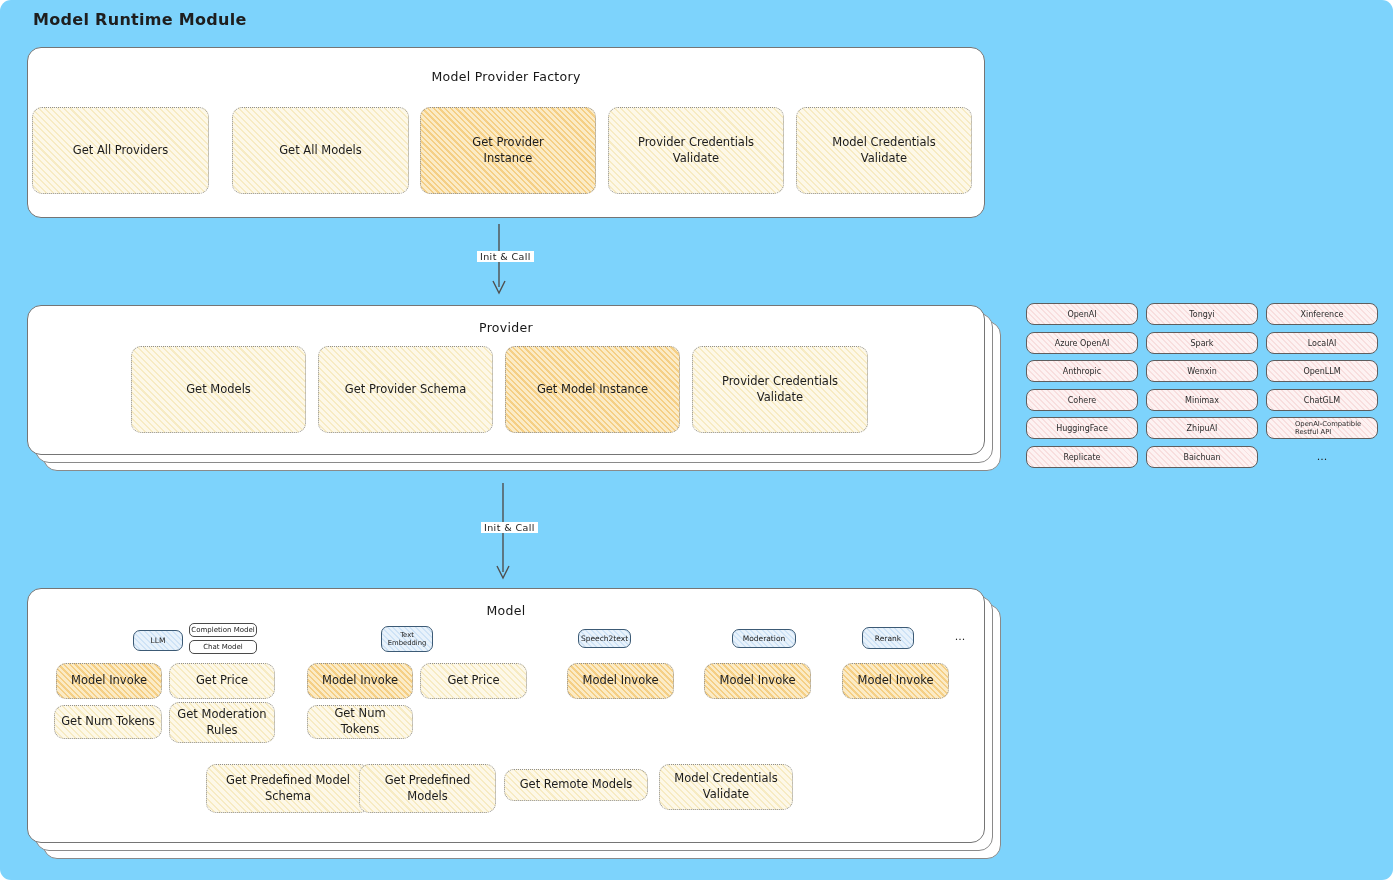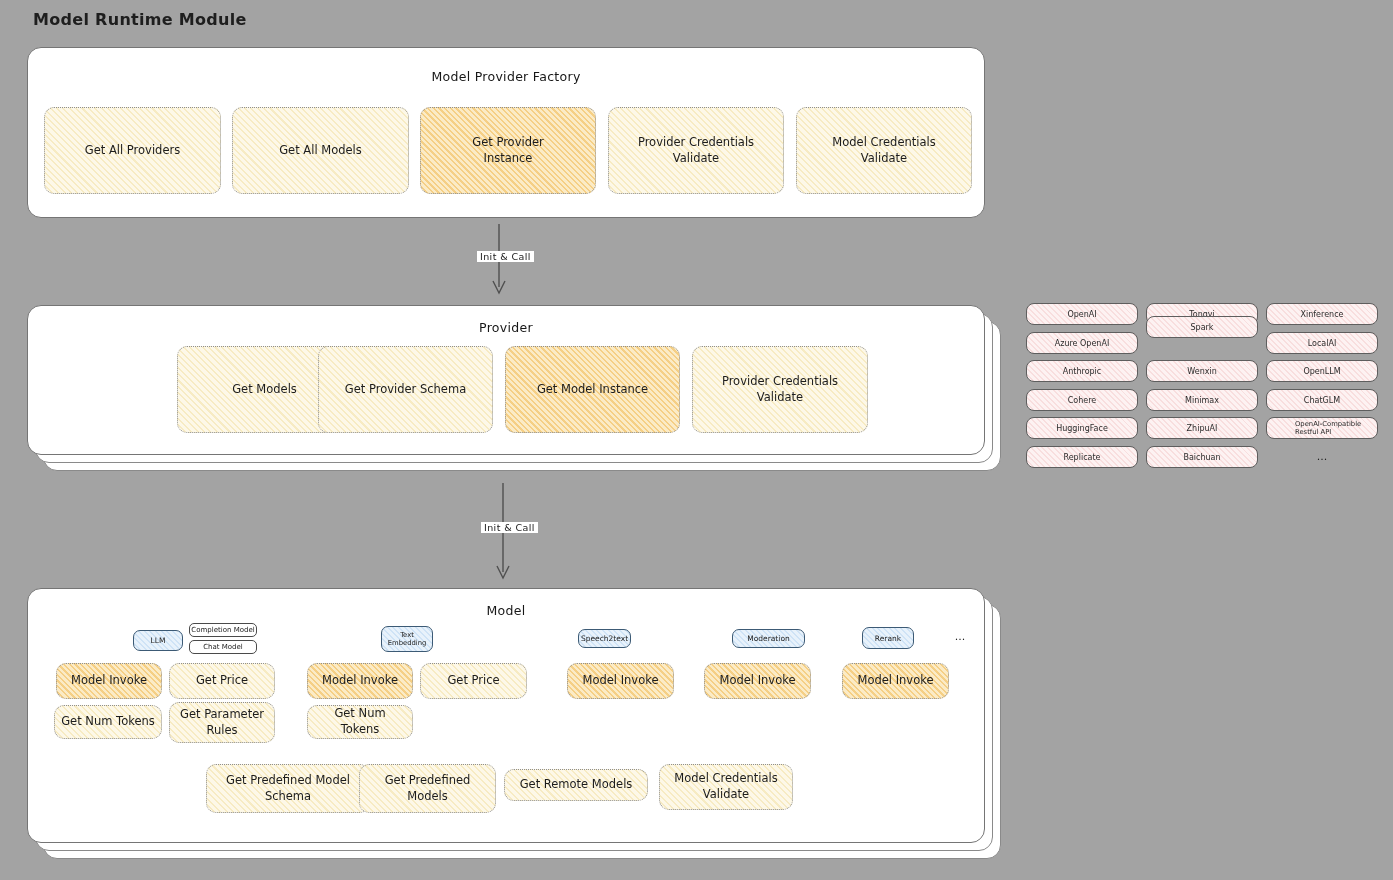--- a/index.html
+++ b/index.html
@@ -4,21 +4,21 @@
 <style>
   :root{
     --ink:#1e1e1e; --line:#757575; --dotted:#8f8f8f;
     --yellow-a:#f7ebc3; --yellow-b:#fdf8e8;
     --orange-a:#f5cf85; --orange-b:#fbebc6;
     --pink-a:#f8dede;  --pink-b:#fdf2f2;
     --blue-a:#cfe3f6;  --blue-b:#e8f2fb;
   }
   *{margin:0;padding:0;box-sizing:border-box;}
   body{background:#fff;font-family:"DejaVu Sans",sans-serif;color:var(--ink);}
-  .canvas{position:relative;width:1393px;height:880px;background:#a3a3a3;overflow:hidden;}
+  .canvas{position:relative;width:1393px;height:880px;background:#7dd3fc;overflow:hidden;border-radius:11px;}
 
   .page-title{position:absolute;left:33px;top:10px;font-size:16px;font-weight:600;letter-spacing:.3px;}
 
   .bigbox{position:absolute;background:#fff;border:1.4px solid var(--line);border-radius:14px;}
   .layer{position:absolute;background:#fff;border:1.3px solid #8a8a8a;border-radius:14px;}
   .box-title{position:absolute;left:0;right:0;text-align:center;font-size:12.5px;color:#171717;letter-spacing:.3px;}
 
   .node{position:absolute;display:flex;align-items:center;justify-content:center;text-align:center;
         font-size:11.5px;line-height:1.35;color:#1c1c1c;border:1.4px dotted var(--dotted);border-radius:10px;
         background:repeating-linear-gradient(45deg,var(--yellow-a) 0 1.5px,var(--yellow-b) 1.5px 4.5px);
@@ -45,21 +45,21 @@
 </style>
 </head>
 <body>
 
 <div class="canvas">
 
   <div class="page-title">Model Runtime Module</div>
 
   <div class="bigbox" style="left:27px;top:47px;width:958px;height:171px;">
     <div class="box-title" style="top:21px;">Model Provider Factory</div>
-    <div class="node" style="left:16px;top:59px;width:177px;height:87px;">
+    <div class="node" style="left:4px;top:59px;width:177px;height:87px;">
       <span>Get All Providers</span>
       </div>
     <div class="node" style="left:204px;top:59px;width:177px;height:87px;">
       <span>Get All Models</span>
       </div>
     <div class="node hl" style="left:392px;top:59px;width:176px;height:87px;">
       <span class="w95">Get Provider Instance</span>
       </div>
     <div class="node" style="left:580px;top:59px;width:176px;height:87px;">
       <span class="w120">Provider Credentials Validate</span>
@@ -72,21 +72,21 @@
   <svg class="arrow" style="left:490px;top:224px;" width="18" height="72">
     <line x1="9" y1="0" x2="9" y2="63" stroke="#4f4f4f" stroke-width="1.4"></line>
     <polyline points="3,57 9,69 15,57" fill="none" stroke="#4f4f4f" stroke-width="1.4"></polyline>
   </svg>
   <div class="arrow-label" style="left:477px;top:251px;">Init &amp; Call</div>
 
   <div class="layer" style="left:43px;top:321px;width:958px;height:150px;"></div>
   <div class="layer" style="left:35px;top:313px;width:958px;height:150px;"></div>
   <div class="bigbox" style="left:27px;top:305px;width:958px;height:150px;">
     <div class="box-title" style="top:14px;">Provider</div>
-    <div class="node" style="left:103px;top:40px;width:175px;height:87px;margin-left:46px;">
+    <div class="node" style="left:103px;top:40px;width:175px;height:87px;">
       <span>Get Models</span>
       </div>
     <div class="node" style="left:290px;top:40px;width:175px;height:87px;">
       <span>Get Provider Schema</span>
       </div>
     <div class="node hl" style="left:477px;top:40px;width:175px;height:87px;">
       <span>Get Model Instance</span>
       </div>
     <div class="node" style="left:664px;top:40px;width:176px;height:87px;">
       <span class="w120">Provider Credentials Validate</span>
@@ -108,21 +108,21 @@
   <div class="chip" style="left:1026px;top:417px;">
       <span>HuggingFace</span>
     </div>
   <div class="chip" style="left:1026px;top:446px;">
       <span>Replicate</span>
     </div>
 
   <div class="chip" style="left:1146px;top:303px;">
       <span>Tongyi</span>
     </div>
-  <div class="chip" style="left:1146px;top:316px;">
+  <div class="chip" style="left:1146px;top:332px;">
       <span>Spark</span>
     </div>
   <div class="chip" style="left:1146px;top:360px;">
       <span>Wenxin</span>
     </div>
   <div class="chip" style="left:1146px;top:389px;">
       <span>Minimax</span>
     </div>
   <div class="chip" style="left:1146px;top:417px;">
       <span>ZhipuAI</span>
@@ -167,21 +167,21 @@
       </div>
     <div class="subtag" style="left:161px;top:51px;width:68px;height:14px;">
       <span>Chat Model</span>
       </div>
     <div class="tag" style="left:353px;top:37px;width:52px;height:26px;font-size:6.8px;">
       <span>Text Embedding</span>
       </div>
     <div class="tag" style="left:550px;top:40px;width:53px;height:19px;">
       <span>Speech2text</span>
       </div>
-    <div class="tag" style="left:704px;top:40px;width:73px;height:19px;">
+    <div class="tag" style="left:704px;top:40px;width:64px;height:19px;">
       <span>Moderation</span>
       </div>
     <div class="tag" style="left:834px;top:38px;width:52px;height:22px;">
       <span>Rerank</span>
       </div>
     <div class="dots" style="left:922px;top:41px;width:20px;">...</div>
 
     <div class="node hl" style="left:28px;top:74px;width:106px;height:36px;">
       <span>Model Invoke</span>
       </div>
@@ -201,21 +201,21 @@
       <span>Model Invoke</span>
       </div>
     <div class="node hl" style="left:814px;top:74px;width:107px;height:36px;">
       <span>Model Invoke</span>
       </div>
 
     <div class="node" style="left:26px;top:116px;width:108px;height:34px;">
       <span>Get Num Tokens</span>
       </div>
     <div class="node" style="left:141px;top:113px;width:106px;height:41px;">
-      <span>Get Parameter Rules</span>
+      <span>Get Moderation Rules</span>
       </div>
     <div class="node" style="left:279px;top:116px;width:106px;height:34px;">
       <span>Get Num Tokens</span>
       </div>
 
     <div class="node" style="left:178px;top:175px;width:164px;height:49px;">
       <span>Get Predefined Model Schema</span>
       </div>
     <div class="node" style="left:331px;top:175px;width:137px;height:49px;">
       <span class="w100">Get Predefined Models</span>

